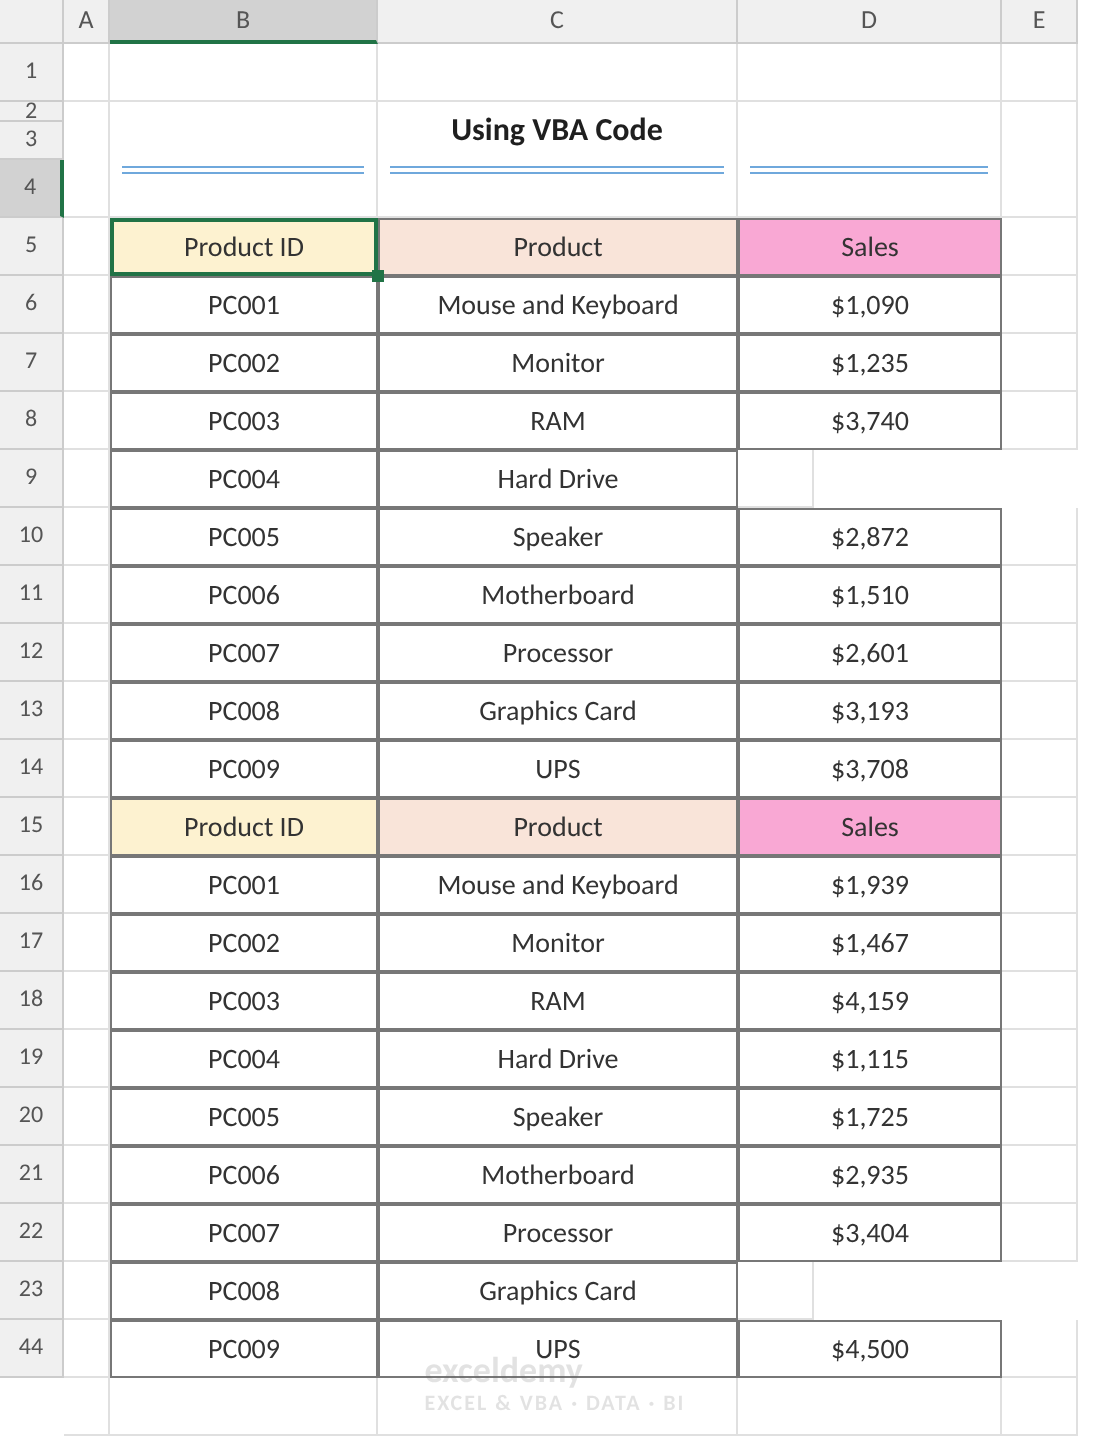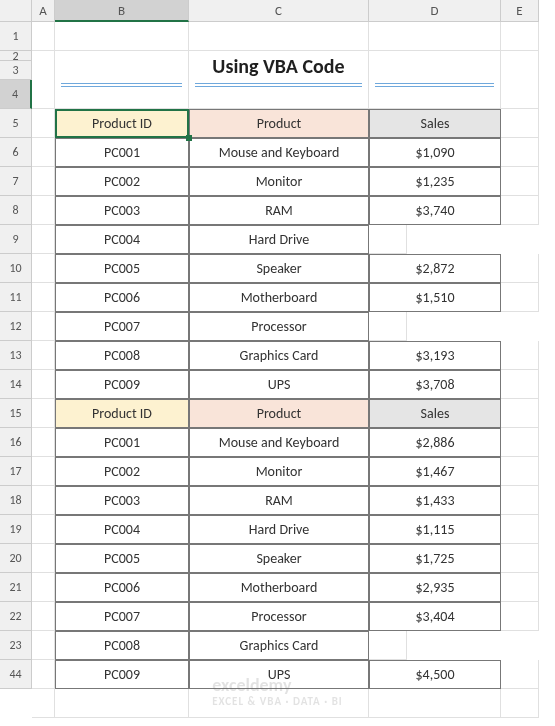--- a/index.html
+++ b/index.html
@@ -9,28 +9,28 @@
 .col-headers{position:absolute;left:32px;top:0;height:22px;display:flex}
 .col-h{background:#f0f0f0;border-right:1px solid #ccc;border-bottom:1px solid #ccc;display:flex;align-items:center;justify-content:center;font-size:13px;color:#555}
 .col-h.sel{background:#d2d2d2;border-bottom:2px solid #217346}
 .row-headers{position:absolute;left:0;top:22px;width:32px}
 .row-h{background:#f0f0f0;border-right:1px solid #ccc;border-bottom:1px solid #ccc;display:flex;align-items:center;justify-content:center;font-size:12px;color:#555;height:29px}
 .row-h.sel{background:#d2d2d2;border-right:2px solid #217346}
 .grid{position:absolute;left:32px;top:22px}
 .row{display:flex;height:29px}
 .cell{border-right:1px solid #e0e0e0;border-bottom:1px solid #e0e0e0;display:flex;align-items:center;justify-content:center;padding:0 6px;overflow:hidden;white-space:nowrap;background:#fff}
 .c-A{width:23px}.c-B{width:134px}.c-C{width:180px}.c-D{width:132px}.c-E{width:38px}
-.title{font-weight:bold;font-size:20px;color:#1f1f1f}
+.title{font-weight:bold;font-size:16px;color:#1f1f1f}
 .title-row .cell{border-bottom:none}
 .underline-row .cell{border-bottom:none}
 .underline{height:4px;border-top:4px double #6fa8dc;width:100%}
 .hdr{font-weight:normal;border:1px solid #777}
 .hdr-b{background:#fdf2d0}
 .hdr-c{background:#f9e4d9}
-.hdr-d{background:#e5e5e5}
+.hdr-d{background:#f9a8d4}
 .data{border:1px solid #777}
 .active-cell{position:absolute;border:2px solid #217346;pointer-events:none}
 .fill-handle{position:absolute;width:6px;height:6px;background:#217346;pointer-events:none}
 .watermark{position:absolute;bottom:18px;left:50%;transform:translateX(-50%);opacity:.18;font-size:18px;font-weight:bold;color:#666;text-align:left;line-height:1.1}
 .wm-sub{font-size:11px;letter-spacing:1px}
 </style>
 </head>
 <body>
 
 <div class="sheet">
@@ -154,20 +154,21 @@
           <div class="cell c-A"></div>
           <div class="cell c-B data">PC006</div>
           <div class="cell c-C data">Motherboard</div>
           <div class="cell c-D data">$1,510</div>
           <div class="cell c-E"></div>
         </div>
         <div class="row">
           <div class="cell c-A"></div>
           <div class="cell c-B data">PC007</div>
           <div class="cell c-C data">Processor</div>
+          <div class="cell c-D data">$2,601</div>
           <div class="cell c-E"></div>
         </div>
         <div class="row">
           <div class="cell c-A"></div>
           <div class="cell c-B data">PC008</div>
           <div class="cell c-C data">Graphics Card</div>
           <div class="cell c-D data">$3,193</div>
           <div class="cell c-E"></div>
         </div>
         <div class="row">
@@ -185,35 +186,35 @@
         <div class="cell c-C hdr hdr-c">Product</div>
         <div class="cell c-D hdr hdr-d">Sales</div>
         <div class="cell c-E"></div>
       </div>
 
     <div id="block2">
         <div class="row">
           <div class="cell c-A"></div>
           <div class="cell c-B data">PC001</div>
           <div class="cell c-C data">Mouse and Keyboard</div>
-          <div class="cell c-D data">$2,886</div>
+          <div class="cell c-D data">$1,939</div>
           <div class="cell c-E"></div>
         </div>
         <div class="row">
           <div class="cell c-A"></div>
           <div class="cell c-B data">PC002</div>
           <div class="cell c-C data">Monitor</div>
           <div class="cell c-D data">$1,467</div>
           <div class="cell c-E"></div>
         </div>
         <div class="row">
           <div class="cell c-A"></div>
           <div class="cell c-B data">PC003</div>
           <div class="cell c-C data">RAM</div>
-          <div class="cell c-D data">$1,433</div>
+          <div class="cell c-D data">$4,159</div>
           <div class="cell c-E"></div>
         </div>
         <div class="row">
           <div class="cell c-A"></div>
           <div class="cell c-B data">PC004</div>
           <div class="cell c-C data">Hard Drive</div>
           <div class="cell c-D data">$1,115</div>
           <div class="cell c-E"></div>
         </div>
         <div class="row">

